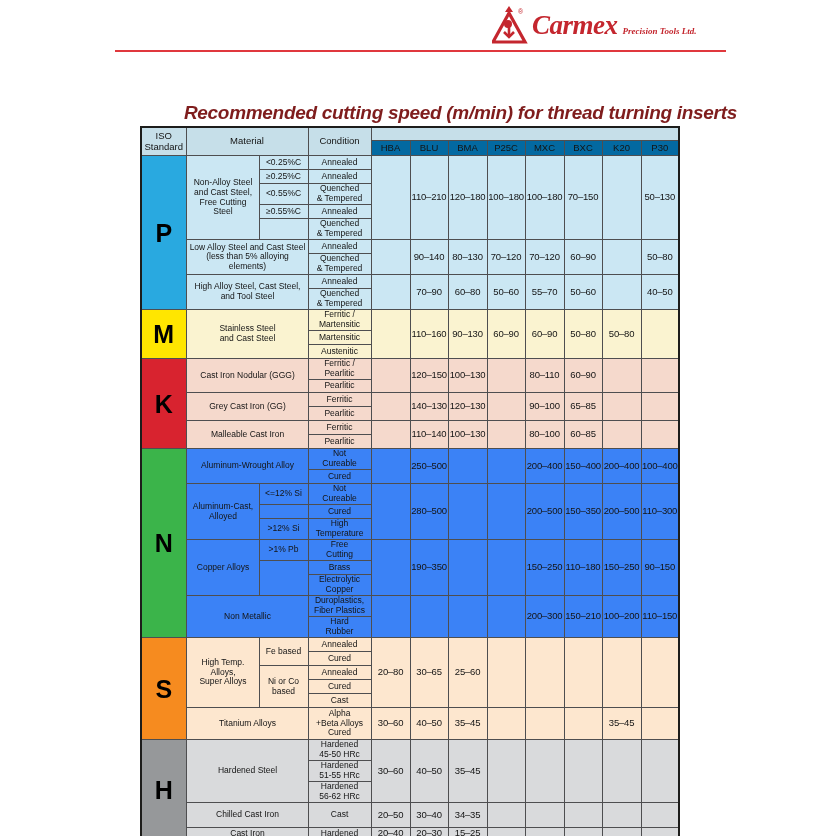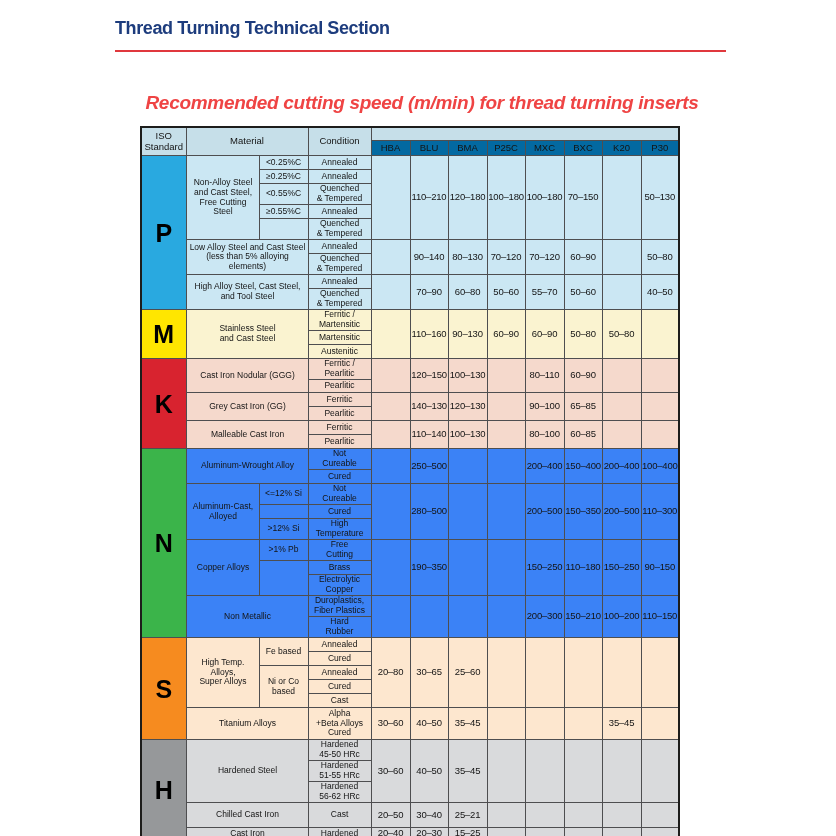--- a/index.html
+++ b/index.html
@@ -9,22 +9,22 @@
   
   .doc-header-title{position:absolute;left:115px;top:18px;font-size:18px;font-weight:bold;
         letter-spacing:-0.4px;color:#1d3c7d;}
   .logo{position:absolute;left:492px;top:6px;display:flex;align-items:center;}
   .logo .brand{font-family:"Liberation Serif",serif;font-style:italic;font-weight:bold;
         font-size:27px;color:#c4262e;margin-left:4px;letter-spacing:-0.5px;}
   .logo .tagline{font-family:"Liberation Serif",serif;font-style:italic;font-weight:bold;
         font-size:9px;color:#c4262e;margin-left:5px;margin-top:12px;}
   .red-rule{position:absolute;left:115px;top:50px;width:611px;height:2px;background:#e0383d;}
 
-  .main-title{position:absolute;left:115px;top:90px;width:610px;margin:2px;text-align:center;
-        font-style:italic;font-weight:bold;font-size:19px;color:#ef4444;letter-spacing:-0.3px;}
+  .main-title{position:absolute;left:115px;top:90px;width:610px;margin:12px;text-align:right;
+        font-style:italic;font-weight:bold;font-size:19px;color:#7f1d1d;letter-spacing:-0.3px;}
 
   
   table.speed-table{position:absolute;left:140px;top:126px;border-collapse:collapse;
         table-layout:fixed;width:538px;border:2px solid #1d1d1b;}
   .speed-table td{border:1px solid #4e4e50;font-size:8.5px;line-height:1.12;text-align:center;
         vertical-align:middle;padding:0;overflow:hidden;color:#141414;}
   .speed-table td.mat{text-align:center;padding:1px 2px 1px 3px;}
   .speed-table td.val{font-size:9.5px;letter-spacing:-0.2px;}
   .speed-table td.ltr{font-size:25px;font-weight:bold;color:#000;}
   .speed-table td.hdr{background:#c6dfe9;font-size:9.5px;}
@@ -35,22 +35,33 @@
   .sn{background:#3b82f6}.ss{background:#fde7cf}.sh{background:#d9dadc}
   
   .lp{background:#29a9e0}.lm{background:#ffe600}.lk{background:#d8232f}
   .ln{background:#3bb44a}.ls{background:#f68b1f}.lh{background:#96989a}
 </style>
 </head>
 <body>
 
 <div class="page">
 
-  <div class="doc-header-title">Thread Turning Technical Section</div>
-
+
+  <div class="logo">
+    <svg width="36" height="38" viewBox="0 0 36 38">
+      <polygon points="17,7 33,36 1,36" fill="none" stroke="#c4262e" stroke-width="3.2"></polygon>
+      <polygon points="17,0 21,6 13,6" fill="#c4262e"></polygon>
+      <circle cx="16" cy="18" r="4" fill="#c4262e"></circle>
+      <path d="M17 20 v9" stroke="#c4262e" stroke-width="2.6" fill="none"></path>
+      <path d="M12 26 l5 5 5,-5" stroke="#c4262e" stroke-width="2.6" fill="none"></path>
+      <text x="26" y="8" font-size="7" fill="#c4262e">®</text>
+    </svg>
+    <span class="brand">Carmex</span>
+    <span class="tagline">Precision Tools Ltd.</span>
+  </div>
 
   <div class="red-rule"></div>
 
   <h1 class="main-title">Recommended cutting speed (m/min) for thread turning inserts</h1>
 
   <table class="speed-table">
     <colgroup>
       <col style="width:45px">
         <col style="width:73px">
         <col style="width:49px">
@@ -334,21 +345,21 @@
           <td class="cond sh">Hardened<br>51-55 HRc</td>
         </tr>
         <tr style="height: 21px;">
           <td class="cond sh">Hardened<br>56-62 HRc</td>
         </tr>
         <tr style="height: 25px;">
           <td colspan="2" class="mat sh">Chilled Cast Iron</td>
           <td class="cond sh">Cast</td>
           <td class="val sh">20–50</td>
           <td class="val sh">30–40</td>
-          <td class="val sh">25–21</td>
+          <td class="val sh">34–35</td>
           <td class="val sh"></td>
           <td class="val sh"></td>
           <td class="val sh"></td>
           <td class="val sh"></td>
           <td class="val sh"></td>
         </tr>
         <tr style="height: 13px;">
           <td colspan="2" class="mat sh">Cast Iron</td>
           <td class="cond sh">Hardened</td>
           <td class="val sh">20–40</td>

